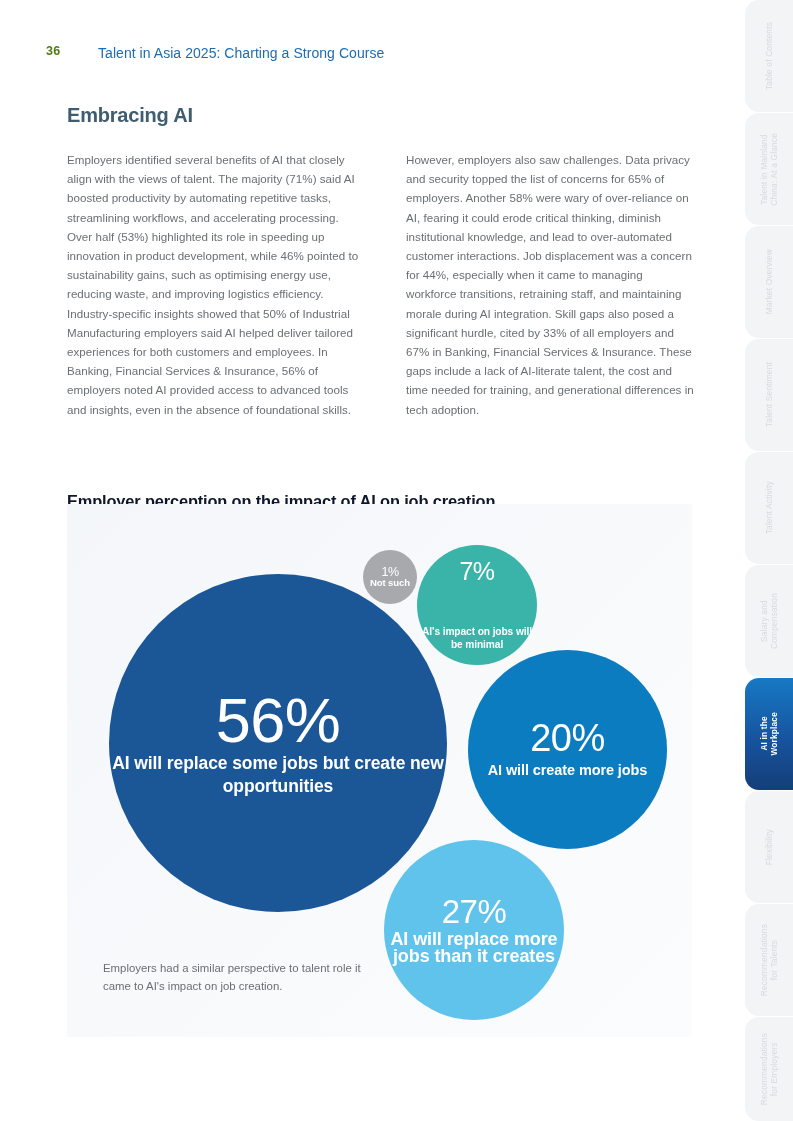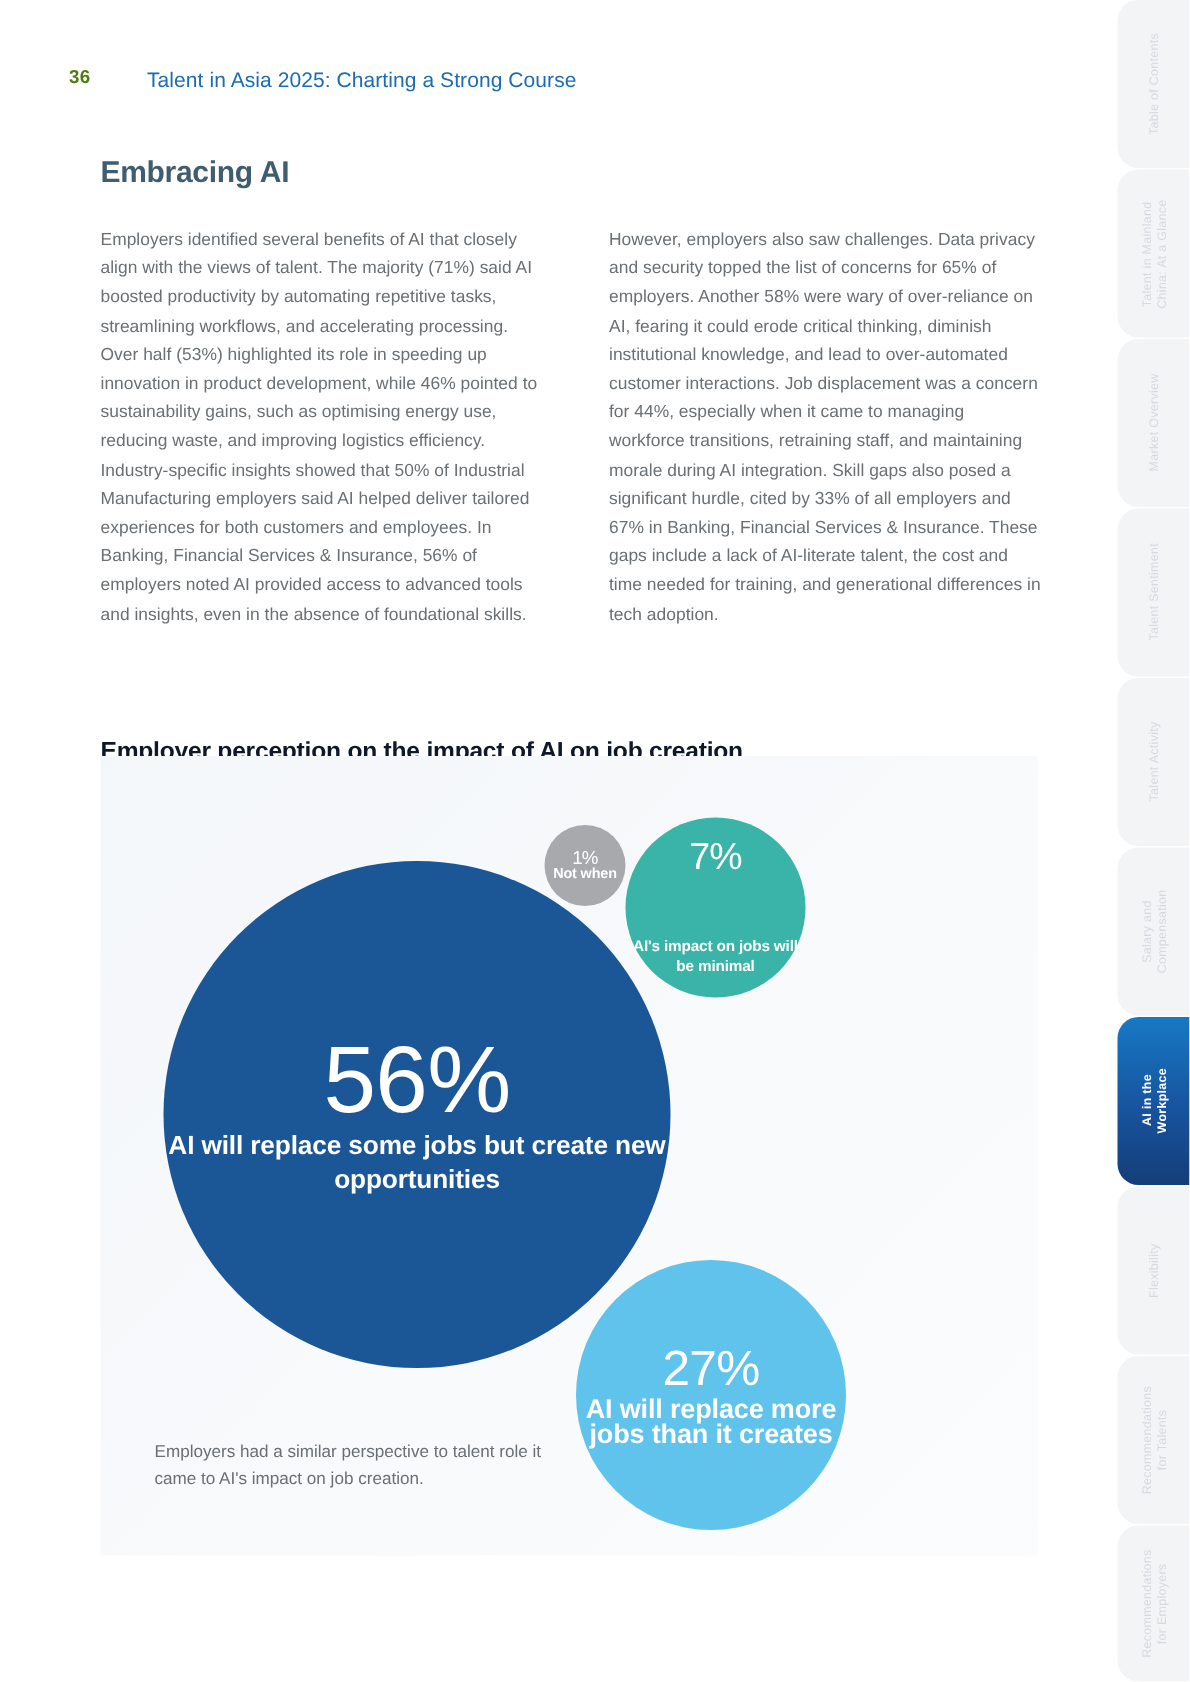--- a/index.html
+++ b/index.html
@@ -151,34 +151,38 @@
 
   <h2 class="chart-title">Employer perception on the impact of AI on job creation</h2>
 
   <div class="chart-panel">
 
     <div class="bubble b-56">
       <span class="pct">56%</span>
       <span class="lbl">AI will replace some jobs but create new opportunities</span>
     </div>
 
+    <div class="bubble b-20">
+      <span class="pct">20%</span>
+      <span class="lbl">AI will create more jobs</span>
+    </div>
 
     <div class="bubble b-16">
       <span class="pct">27%</span>
       <span class="lbl">AI will replace more jobs than it creates</span>
     </div>
 
     <div class="bubble b-7">
       <span class="pct">7%</span>
       <span class="lbl">AI's impact on jobs will be minimal</span>
     </div>
 
     <div class="bubble b-1">
       <span class="pct">1%</span>
-      <span class="lbl">Not when</span>
+      <span class="lbl">Not such</span>
     </div>
 
     <div class="chart-caption">Employers had a similar perspective to talent role it came to AI's impact on job creation.</div>
   </div>
 
   <nav class="side-nav">
     <div class="tab" style="top:0px;height:112px;">
       <span class="tab-label">Table of Contents</span>
     </div>
     <div class="tab" style="top:113px;height:112px;">

